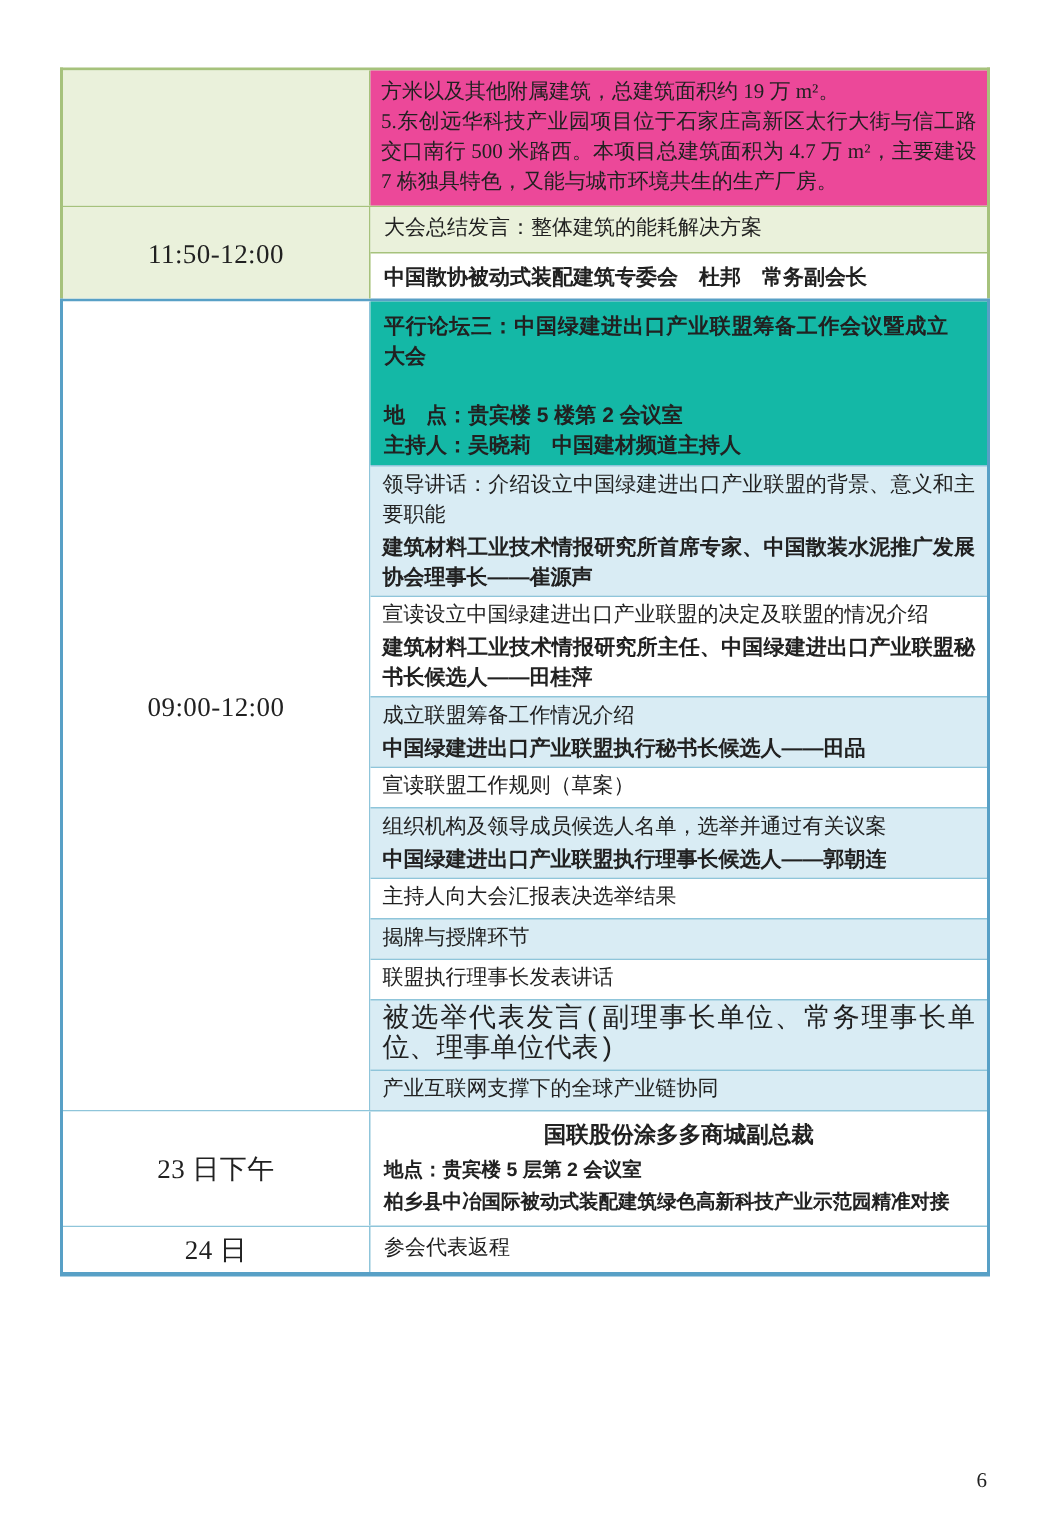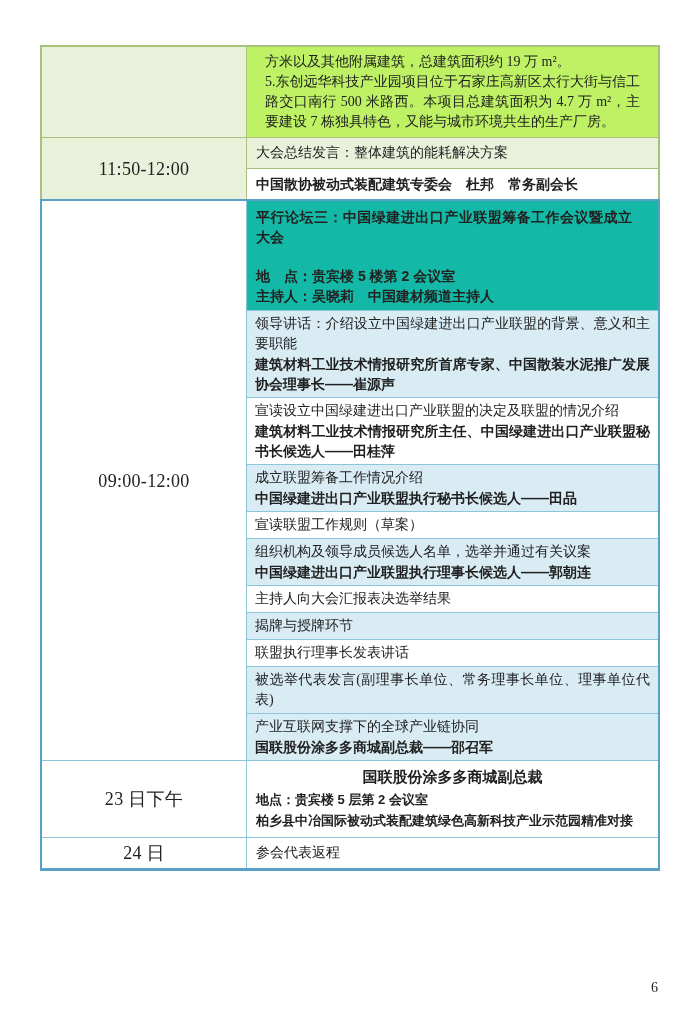--- a/index.html
+++ b/index.html
@@ -26,36 +26,36 @@
     width:205px;flex:0 0 205px;display:flex;align-items:center;justify-content:center;
     font-size:18px;letter-spacing:.3px;
   }
   .tcell-right{flex:1;min-width:0;}
 
   
   .sec-green{border:2px solid var(--green-border);border-bottom:none;}
   .sec-green .trow + .trow{border-top:1px solid var(--green-border);}
   .sec-green .tcell-left{border-right:1px solid var(--green-border);background:var(--green-fill);}
   .g-fill{background:var(--green-fill);}
-  .cont-cell{padding:5px 18px;background:#bef264;font-family:Liberation Serif, serif;}
+  .cont-cell{padding:5px 7px;background:#ec4899;font-family:Liberation Serif, serif;}
   .cont-cell p{margin:0;text-align:justify;}
   .subcol{display:flex;flex-direction:column;}
   .subcol > div{padding:5px 9px;display:flex;align-items:center;}
   .sec-green .subcol > div + div{border-top:1px solid var(--green-border);}
 
   
   .sec-blue{border:2px solid var(--blue-outer);border-bottom:3px solid var(--blue-outer);}
   .sec-blue .trow + .trow{border-top:1.5px solid var(--blue-border);}
   .sec-blue .tcell-left{border-right:1px solid var(--blue-border);background:#fff;}
   .forum-col{display:flex;flex-direction:column;}
   .forum-header{padding:6px 26px 4px 9px;background:#14b8a6;}
   .forum-header .gap{height:19px;}
   .agenda-row{padding:3px 8px;border-top:1px solid var(--blue-border);background:#fff;}
   .agenda-row.shaded{background:var(--blue-fill);}
-  .agenda-row.fit{font-size:14px;}
+  .agenda-row.fit{font-size:18px;font-family:Liberation Mono, monospace;}
 
   .bold-sans{font-family:"Liberation Sans","DejaVu Sans",sans-serif;font-weight:bold;}
   .topic{text-align:justify;}
 
   
   .match-cell{padding:4px 9px 6px 9px;}
   .match-title{text-align:center;font-size:15px;line-height:24px;}
   .match-line{font-size:13px;line-height:21px;}
   .depart-cell{padding:5px 9px;display:flex;align-items:center;}
 
@@ -123,21 +123,20 @@
             <div class="topic">揭牌与授牌环节</div>
           </div>
           <div class="agenda-row">
             <div class="topic">联盟执行理事长发表讲话</div>
           </div>
           <div class="agenda-row shaded fit">
             <div class="topic">被选举代表发言(副理事长单位、常务理事长单位、理事单位代表)</div>
           </div>
           <div class="agenda-row shaded">
             <div class="topic">产业互联网支撑下的全球产业链协同</div>
-            <div class="bold-sans topic">国联股份涂多多商城副总裁——邵召军</div>
           </div>
         </div>
       </div>
 
       <div class="trow">
         <div class="tcell-left">23 日下午</div>
         <div class="tcell-right match-cell">
           <div class="bold-sans match-title">国联股份涂多多商城副总裁</div>
           <div class="bold-sans match-line">地点：贵宾楼 5 层第 2 会议室</div>
           <div class="bold-sans match-line">柏乡县中冶国际被动式装配建筑绿色高新科技产业示范园精准对接</div>

